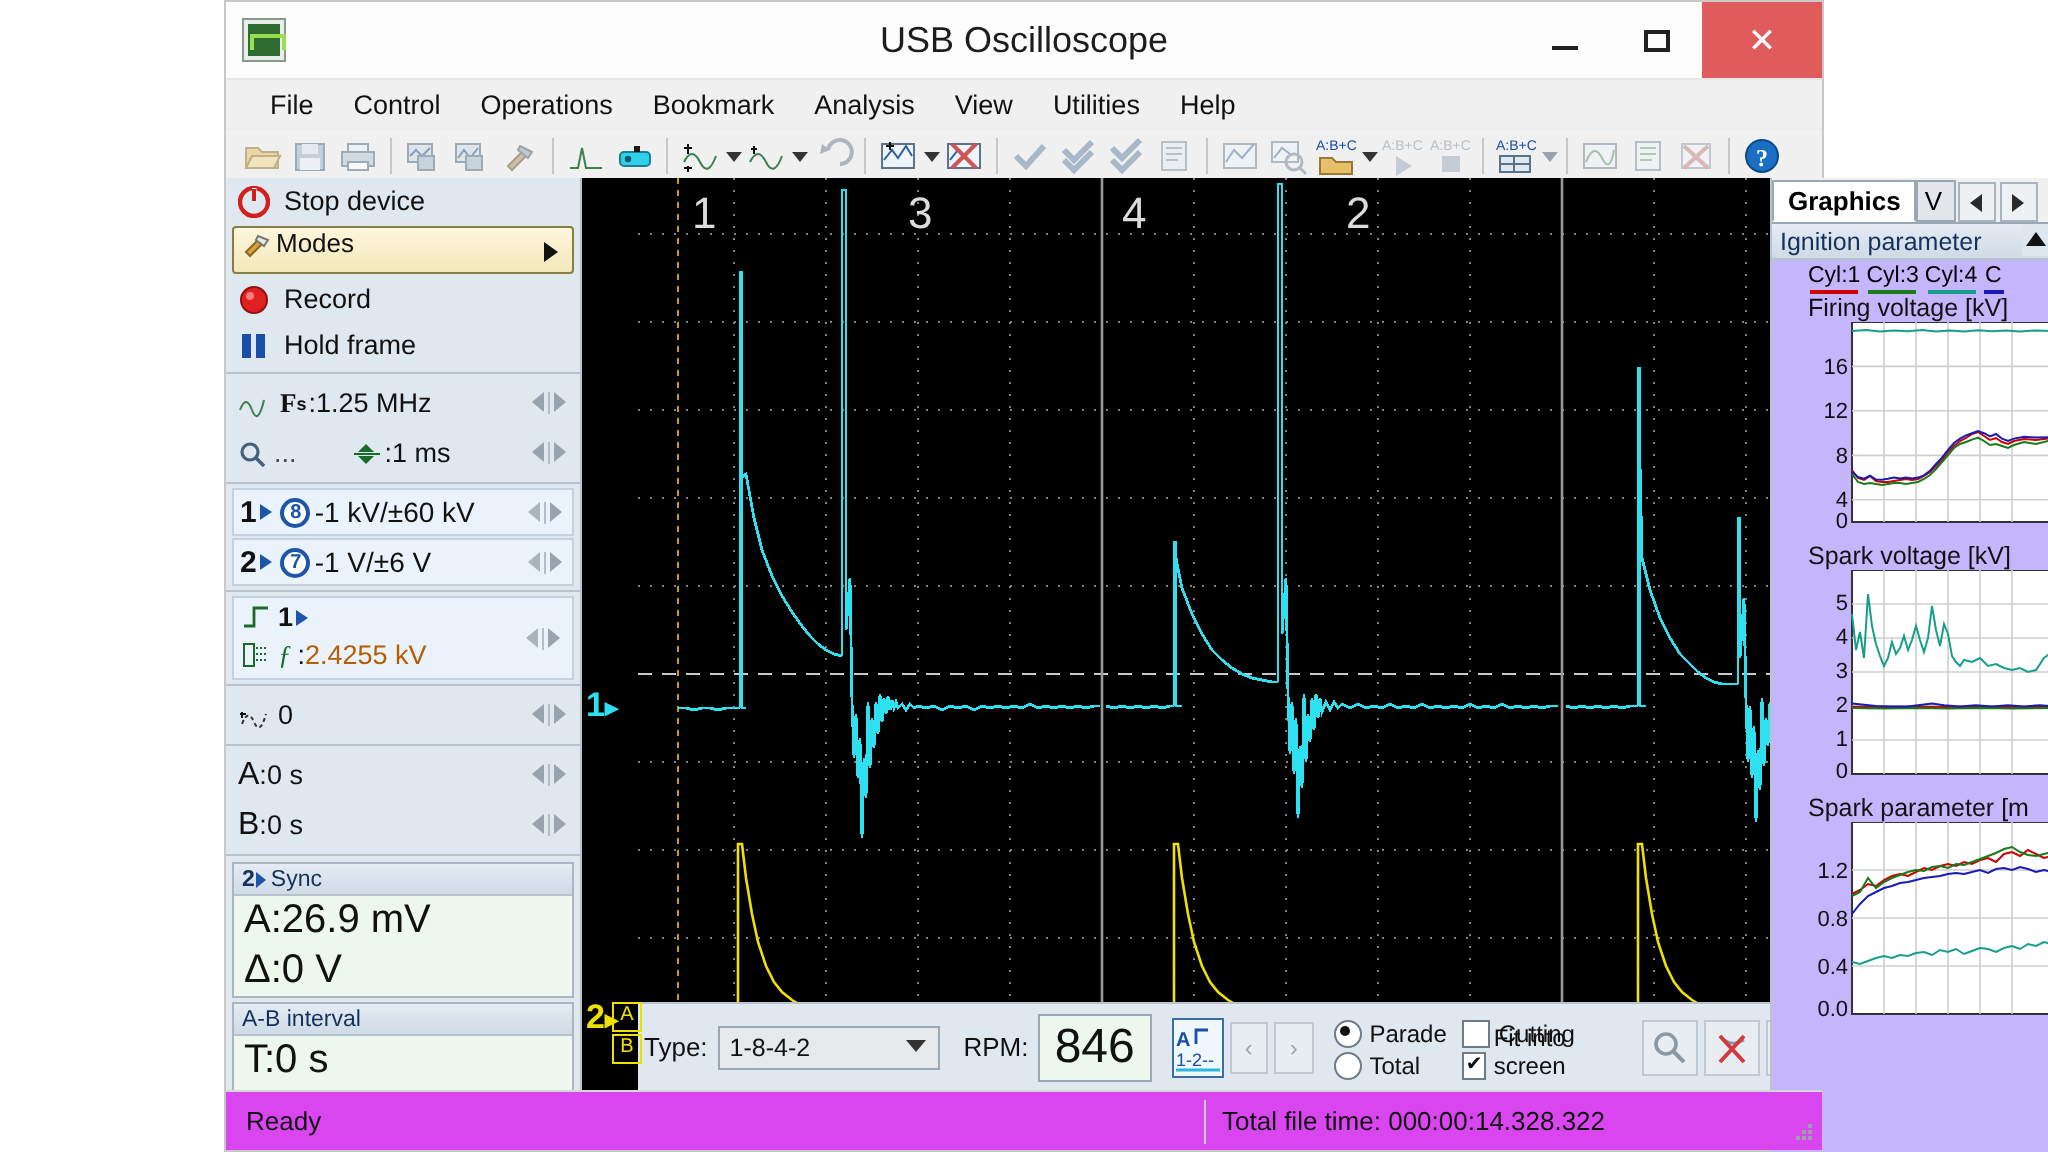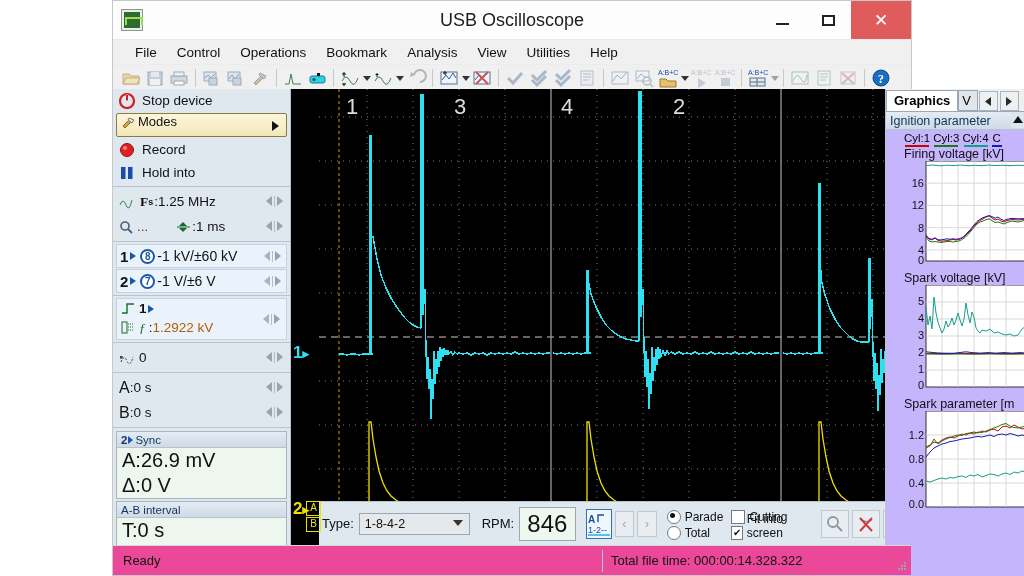--- a/index.html
+++ b/index.html
@@ -130,21 +130,21 @@
   .gp-sub{height:17px;background:linear-gradient(#e4ecf4,#cfdae5);border-bottom:1px solid #b6c2cd;
           display:flex;align-items:center;padding-left:4px;font-size:12.5px;color:#13315c;position:relative;}
   .gp-sub .upbtn{position:absolute;right:0;top:0;width:14px;height:16px;background:#dde6ee;
           display:flex;align-items:center;justify-content:center;}
   .legend{display:flex;padding:2px 0 0 18px;font-size:11.5px;gap:3px;}
   .lg{display:flex;flex-direction:column;align-items:center;}
   .lg .t{line-height:12px;}
   .lg .u{width:24px;height:2px;margin-top:1px;}
   .chart-title{font-size:12.5px;color:#111;padding-left:18px;line-height:14px;white-space:nowrap;}
   .mini{position:relative;margin-left:22px;width:100px;}
-  .statusbar{position:absolute;left:0;bottom:0;width:798px;height:30px;background:#ec4899;
+  .statusbar{position:absolute;left:0;bottom:0;width:798px;height:30px;background:#d946ef;
        border-top:1px solid #d6d6d6;box-sizing:border-box;display:flex;align-items:center;}
   .sb-l{flex:1;padding-left:10px;font-size:13px;color:#111;}
   .sb-r{width:300px;border-left:1px solid #c8c8c8;padding-left:8px;font-size:13px;color:#111;height:22px;
         display:flex;align-items:center;}
   .grip{position:absolute;right:4px;bottom:4px;width:10px;height:10px;}
 </style>
 </head>
 <body>
 
 <div class="desktop">
@@ -404,21 +404,21 @@
               <circle cx="6" cy="6" r="2" fill="#ff7a7a"></circle>
             </svg>
         <span class="lbl">Record</span>
       </div>
 
       <div class="lp-item">
         <svg width="16" height="16">
               <rect x="2" y="2" width="4.5" height="12" fill="#1a4da8"></rect>
               <rect x="9" y="2" width="4.5" height="12" fill="#1a4da8"></rect>
             </svg>
-        <span class="lbl">Hold into</span>
+        <span class="lbl">Hold frame</span>
       </div>
 
       <div class="divline"></div>
 
       <div class="lp-row">
         <svg width="16" height="14">
               <path d="M1 10q3-8 6 0t6-5" stroke="#3f7f4f" fill="none"></path>
             </svg>
         <span style="margin-left:5px;font-weight:bold;font-family:'Liberation Serif',serif;">F</span>
             <span style="font-size:9px;font-weight:bold;">s</span>
@@ -495,21 +495,21 @@
                 <path d="M1 2l6 4-6 4z" fill="#1c56a8"></path>
               </svg>
         </div>
         <div class="trig-l2">
           <svg width="15" height="13">
                 <rect x="1" y="1" width="5" height="11" fill="none" stroke="#1a6b2a"></rect>
                 <path d="M7 3h6M7 6h5M7 9h6" stroke="#1a6b2a" stroke-dasharray="1,1"></path>
               </svg>
           <span style="margin:0 3px;color:#1a6b2a;font-family:'Liberation Serif',serif;font-style:italic;">ƒ</span>
               <span style="color:#111;">:</span>
-          <span>1.2922 kV</span>
+          <span>2.4255 kV</span>
         </div>
         <span class="spin" style="top:13px;right:4px;">
               <span class="l" style="border-right-color:#aab4be"></span>
               <span class="bar"></span>
               <span class="r"></span>
             </span>
       </div>
 
       <div class="divline"></div>
 

